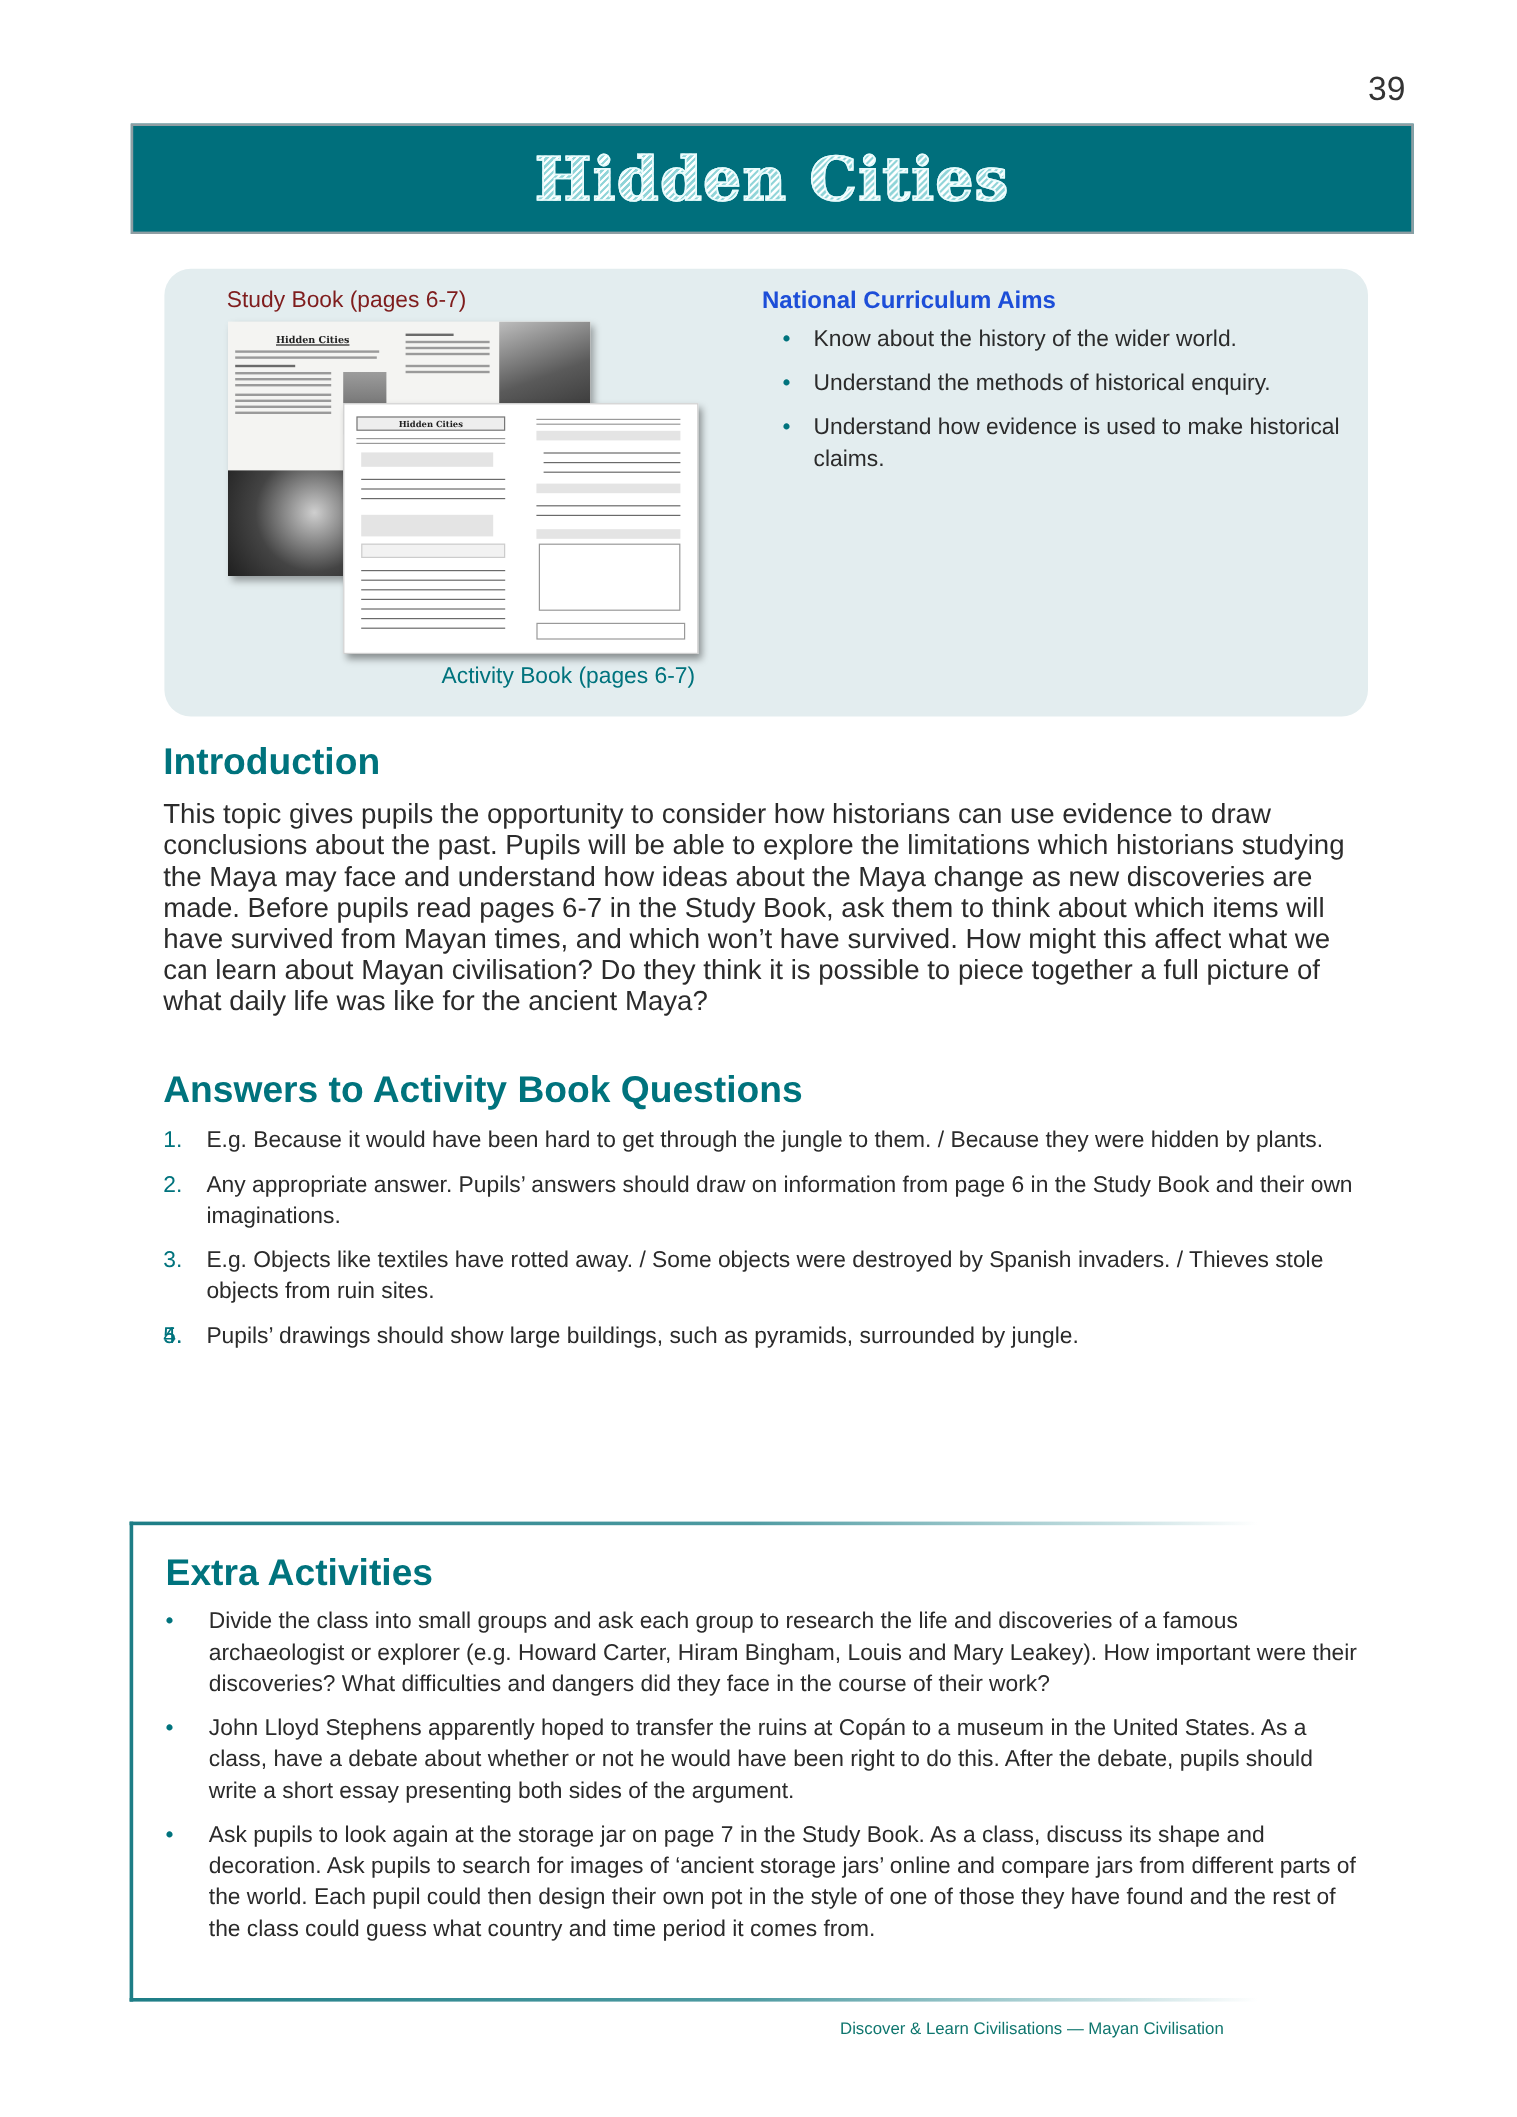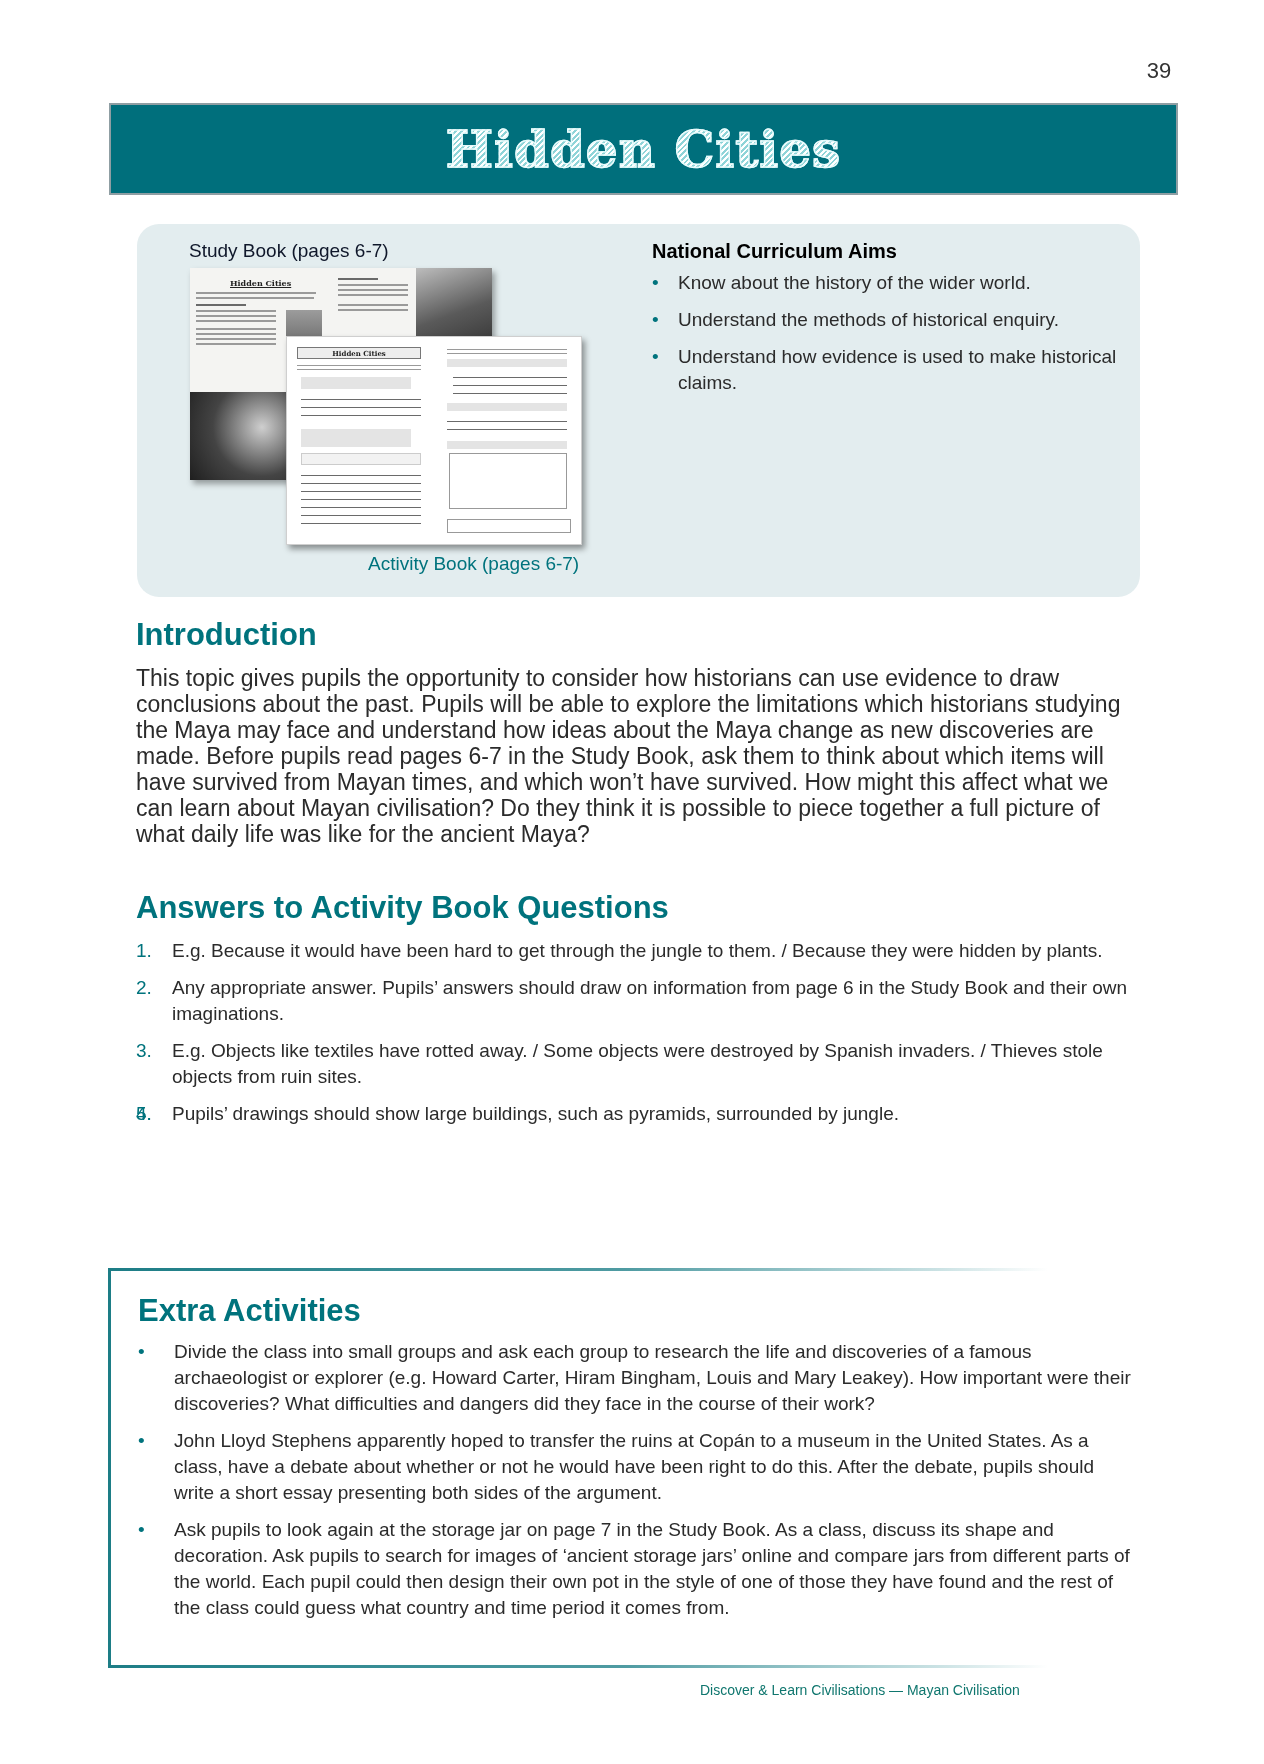--- a/index.html
+++ b/index.html
@@ -1,46 +1,46 @@
 <!DOCTYPE html>
 <html><head>
 <meta charset="utf-8">
 <style>
   * { box-sizing: border-box; margin: 0; padding: 0; }
   html, body { width: 1264px; height: 1764px; background: #ffffff; overflow: hidden; }
   body { position: relative; font-family: "Liberation Sans", "DejaVu Sans", sans-serif; color: #2b2b2b; }
 
-  .page-number { position: absolute; left: 1140px; top: 58px; width: 38px; text-align: center; font-size: 22px; color: #333; }
+  .page-number { position: absolute; left: 1140px; top: 58px; width: 38px; text-align: left; font-size: 28px; color: #333; }
 
   .title-banner { position: absolute; left: 109px; top: 103px; width: 1069px; height: 92px; background: #006f7c; border: 2px solid #8f9ea3; display: flex; align-items: center; justify-content: center; }
   .title-text { font-family: "DejaVu Serif", "Liberation Serif", serif; font-weight: bold; font-size: 50px; letter-spacing: 1px; color: #bfe9ec;
     background: repeating-linear-gradient(135deg, #ffffff 0 2px, #8ed4d8 2px 4px);
     -webkit-background-clip: text; background-clip: text; -webkit-text-fill-color: transparent;
     -webkit-text-stroke: 1.4px #e8fbfc; }
 
   .info-panel { position: absolute; left: 137px; top: 224px; width: 1003px; height: 373px; background: #e3edef; border-radius: 22px; }
-  .study-label { position: absolute; left: 189px; top: 240px; font-size: 19px; color: #0f172a; }
+  .study-label { position: absolute; left: 189px; top: 240px; font-size: 19px; color: #7f1d1d; }
   .activity-label { position: absolute; left: 368px; top: 553px; font-size: 19px; color: #00737d; }
 
   .thumb-study { position: absolute; left: 190px; top: 268px; width: 302px; height: 212px; background: #f4f4f2; box-shadow: 3px 4px 6px rgba(0,0,0,0.35); overflow: hidden; }
   .thumb-study .img-top { position: absolute; right: 0; top: 0; width: 76px; height: 72px; background: linear-gradient(160deg, #bdbdbd, #5a5a5a 60%, #3b3b3b); }
   .thumb-study .img-mid { position: absolute; left: 96px; top: 42px; width: 36px; height: 52px; background: linear-gradient(180deg, #9c9c9c, #555); }
   .thumb-study .img-bottom { position: absolute; left: 0; bottom: 0; width: 120px; height: 88px; background: radial-gradient(circle at 60% 40%, #cfcfcf, #444 55%, #1f1f1f); }
   .mini-title { position: absolute; font-family: "DejaVu Serif", serif; font-weight: bold; color: #222; text-decoration: underline; }
   .line { position: absolute; height: 2px; background: #9a9a9a; }
   .line.dark { background: #6a6a6a; height: 1px; }
 
   .thumb-activity { position: absolute; left: 286px; top: 336px; width: 296px; height: 209px; background: #ffffff; box-shadow: 3px 4px 6px rgba(0,0,0,0.4); overflow: hidden; border: 1px solid #cfcfcf; }
   .thumb-activity .title-box { position: absolute; left: 10px; top: 10px; width: 124px; height: 12px; border: 1px solid #777; background: #eeeeee; display: flex; align-items: center; justify-content: center; }
   .thumb-activity .title-box span { font-family: "DejaVu Serif", serif; font-weight: bold; font-size: 7px; color: #222; }
   .thumb-activity .q-box { position: absolute; background: #e4e4e4; }
   .thumb-activity .draw-box { position: absolute; left: 162px; top: 116px; width: 118px; height: 56px; border: 1px solid #999; }
   .thumb-activity .footer-box { position: absolute; left: 160px; top: 182px; width: 124px; height: 14px; border: 1px solid #999; }
 
-  .aims-heading { position: absolute; left: 652px; top: 240px; font-size: 20px; font-weight: bold; color: #000000; }
+  .aims-heading { position: absolute; left: 635px; top: 240px; font-size: 20px; font-weight: bold; color: #1d4ed8; }
   .aims-list { position: absolute; left: 650px; top: 270px; width: 470px; list-style: none; }
   .aims-list li { position: relative; padding-left: 28px; font-size: 19px; line-height: 26px; color: #2b2b2b; margin-bottom: 11px; }
   .aims-list li .bullet { position: absolute; left: 2px; top: 0; color: #00737d; }
 
   .section-heading { position: absolute; font-size: 31px; font-weight: bold; color: #00737d; }
   .intro-heading { left: 136px; top: 617px; }
   .intro-body { position: absolute; left: 136px; top: 665px; width: 1010px; font-size: 23px; line-height: 26px; color: #2b2b2b; }
 
   .answers-heading { left: 136px; top: 890px; }
   .answers-list { position: absolute; left: 136px; top: 938px; width: 1010px; list-style: none; }

